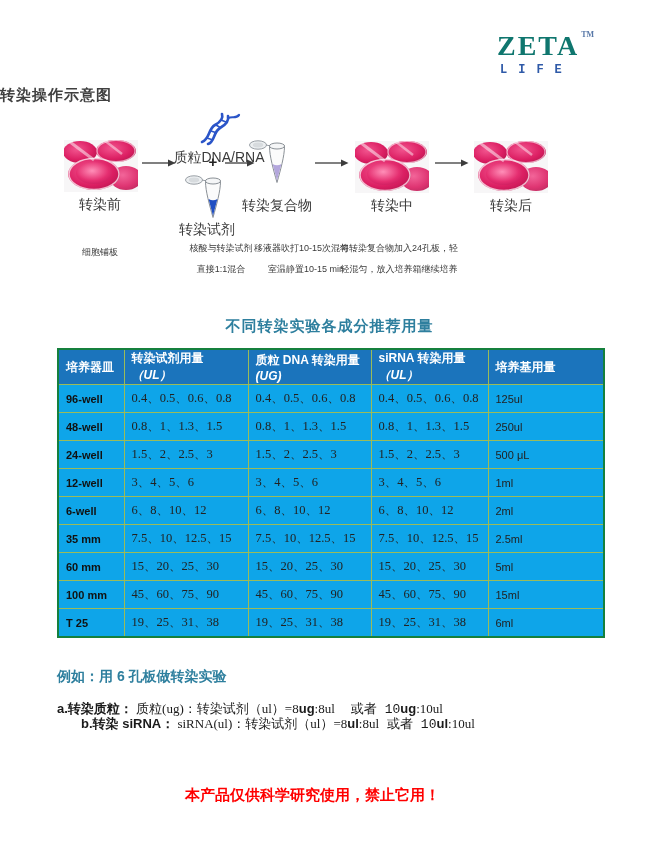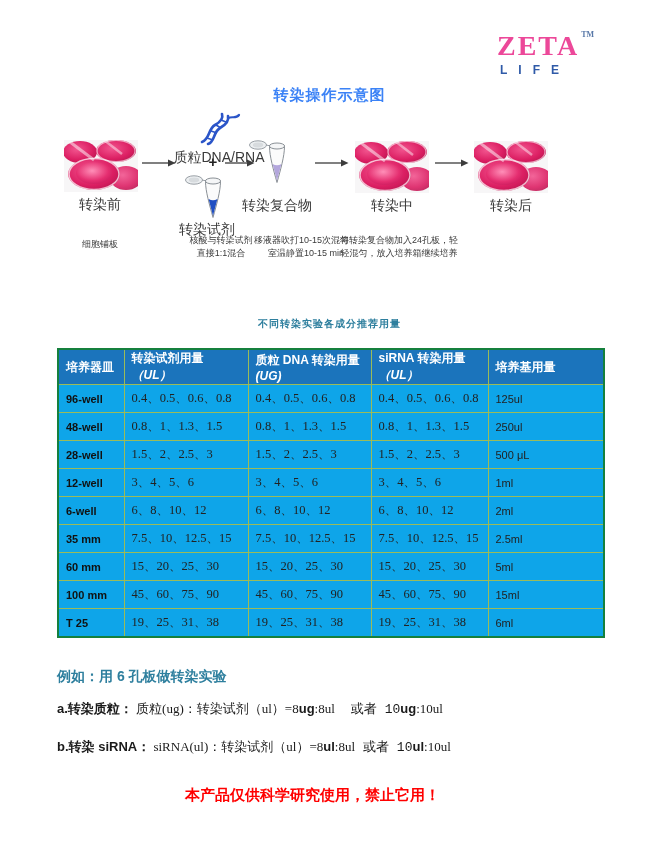--- a/index.html
+++ b/index.html
@@ -2,57 +2,57 @@
 <html><head>
 <meta charset="utf-8">
 <style>
   html,body{margin:0;padding:0;background:#fff;}
   .page{position:relative;width:659px;height:856px;background:#ffffff;overflow:hidden;
         font-family:"Liberation Sans",sans-serif;color:#222;}
 
   
   .logo{position:absolute;left:497px;top:30px;width:110px;}
   .logo-zeta{font-family:"Liberation Serif",serif;font-weight:bold;font-size:28px;
-             color:#ec4899;letter-spacing:2px;line-height:28px;display:inline-block;}
+             color:#0f766e;letter-spacing:2px;line-height:28px;display:inline-block;}
   .logo-tm{font-size:8px;color:#5878a8;vertical-align:18px;margin-left:2px;font-family:"Liberation Serif",serif;font-weight:bold;}
-  .logo-life{font-family:Liberation Sans, sans-serif;font-weight:bold;font-size:12px;
+  .logo-life{font-family:Liberation Mono, monospace;font-weight:bold;font-size:12px;
              color:#2f5aa8;letter-spacing:11px;margin-top:3px;padding-left:3px;}
 
   
-  .diagram-title{position:absolute;top:86px;left:0;width:100%;text-align:center;
-                 font-size:15px;font-weight:bold;color:#3b82f6;letter-spacing:1px;}
+  .diagram-title{position:absolute;top:86px;left:0;width:100%;
+                 font-size:15px;font-weight:bold;color:#404040;letter-spacing:1px;}
   .table-title{position:absolute;top:317px;left:0;width:100%;text-align:center;
-               font-size:10px;font-weight:bold;color:#2e7f9e;letter-spacing:1px;}
+               font-size:15px;font-weight:bold;color:#2e7f9e;letter-spacing:1px;}
 
   
   .dlabel{position:absolute;font-size:14px;color:#3a3a3a;white-space:nowrap;transform:translateX(-50%);}
   .desc{position:absolute;font-size:9px;color:#3a3a3a;line-height:13px;text-align:center;
         transform:translateX(-50%);}
-  .desc div{white-space:nowrap;}
+  .desc div{white-space:nowrap;margin-top:8px;}
   .abs{position:absolute;}
   .plus-sign{position:absolute;left:199px;top:153px;width:28px;text-align:center;
              font-size:15px;font-weight:bold;color:#222;}
 
   
   .dose-table{position:absolute;left:57px;top:348px;width:546px;border-collapse:collapse;
               table-layout:fixed;border:2px solid #15803d;}
   .dose-table th,.dose-table td{border:1.5px solid #9bbb59;overflow:hidden;}
   .dose-table th{background:#1b74bc;color:#ffffff;font-size:12px;font-weight:bold;
                  text-align:left;padding:0 7px;height:33px;}
   .dose-table td{height:27px;padding:0 7px;background:#0ea5e9;}
   td.c0{font-weight:bold;font-size:11px;color:#111;}
   td.val{font-family:"Liberation Serif",serif;font-size:12.5px;color:#222;}
   td.c4{font-size:11px;color:#222;}
   .unit{font-style:italic;}
 
   
   .ex-heading{position:absolute;left:57px;top:668px;font-size:14px;font-weight:bold;color:#2e7f9e;}
   .ex-line{position:absolute;left:57px;font-size:13px;font-family:"Liberation Serif",serif;color:#1a1a1a;}
   .ex-line-a{top:700px;}
-  .ex-line-b{top:738px;}
+  .ex-line-b{top:715px;margin-left:24px;}
   .ex-line .lead,.ex-line .b{font-family:"Liberation Sans",sans-serif;font-weight:bold;}
   .ex-line .gap{margin-left:16px;font-family:Liberation Mono, monospace;}
 
   
   .warning{position:absolute;left:137px;top:786px;font-size:15px;font-weight:bold;color:#ff0000;margin-left:48px;}
 </style>
 </head>
 <body>
 
 <div class="page">
@@ -223,21 +223,21 @@
           <td class="c4">125ul</td>
       </tr>
       <tr>
         <td class="c0">48-well</td>
           <td class="val">0.8、1、1.3、1.5</td>
           <td class="val">0.8、1、1.3、1.5</td>
           <td class="val">0.8、1、1.3、1.5</td>
           <td class="c4">250ul</td>
       </tr>
       <tr>
-        <td class="c0">28-well</td>
+        <td class="c0">24-well</td>
           <td class="val">1.5、2、2.5、3</td>
           <td class="val">1.5、2、2.5、3</td>
           <td class="val">1.5、2、2.5、3</td>
           <td class="c4">500 μL</td>
       </tr>
       <tr>
         <td class="c0">12-well</td>
           <td class="val">3、4、5、6</td>
           <td class="val">3、4、5、6</td>
           <td class="val">3、4、5、6</td>

